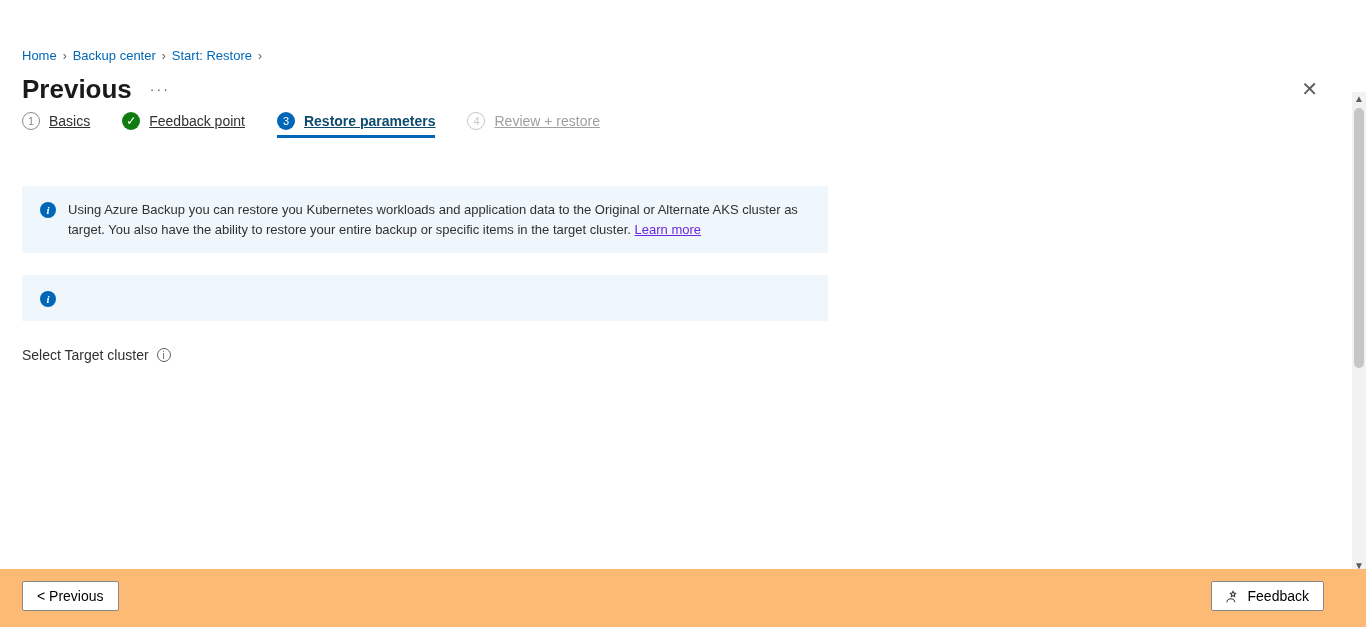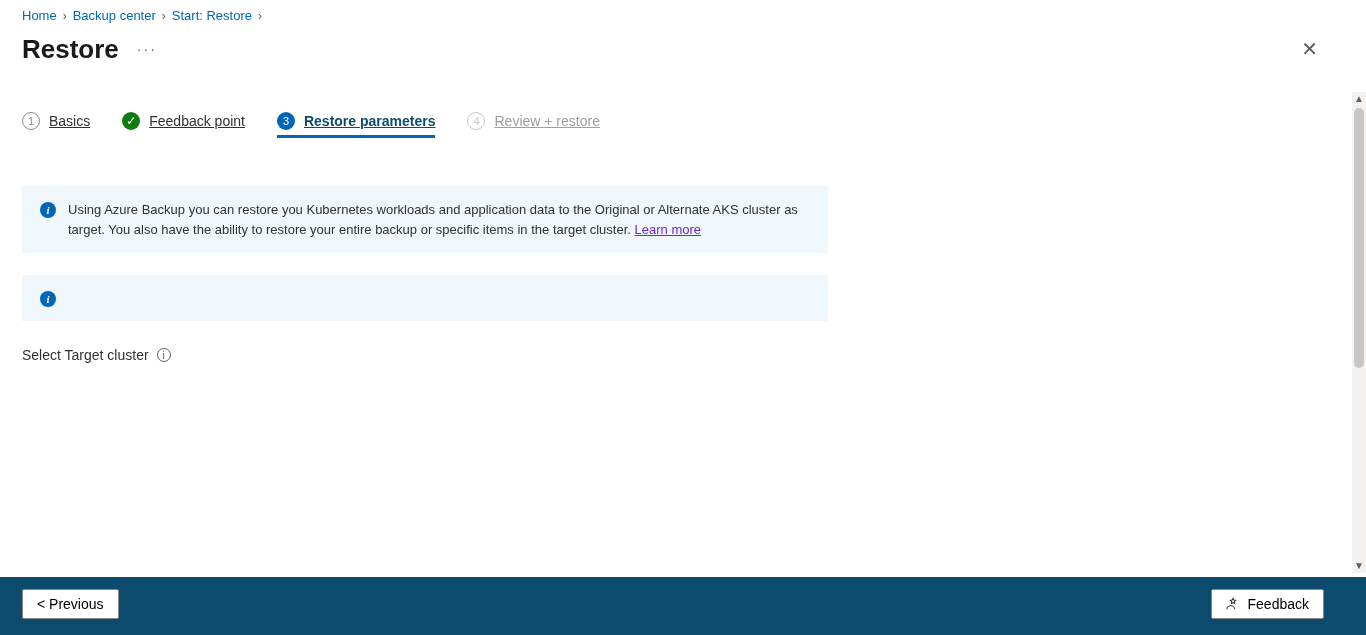--- a/index.html
+++ b/index.html
@@ -13,20 +13,21 @@
       overflow: hidden;
       position: relative;
     }
     
     .breadcrumb {
       padding: 8px 22px 4px;
       font-size: 13px;
       display: flex;
       align-items: center;
       gap: 6px;
+      margin-top: 40px;
     }
     .breadcrumb a {
       color: #0067b8;
       text-decoration: none;
       cursor: pointer;
     }
     .breadcrumb .sep {
       color: #605e5c;
       font-size: 12px;
     }
@@ -167,63 +168,63 @@
       border: 2px solid #c4302b;
       padding: 5px 12px;
       display: inline-block;
       margin-top: 4px;
       margin-left: -12px;
     }
     .select-link-box a { color: #0067b8; text-decoration: none; cursor: pointer; }
     
     .footer {
       position: absolute;
-      left: 0; right: 0; bottom: 0;
+      left: 0; right: 0; bottom: 8px;
       padding: 12px 22px 16px;
       display: flex;
       align-items: center;
       gap: 18px;
       border-top: 0;
-      background: #0c4a6e;
+      background: #fdba74;
     }
     .btn {
       font-size: 14px;
       padding: 6px 14px;
       border-radius: 2px;
       cursor: pointer;
       border: 1px solid #8a8886;
       background: #fff;
     }
     .btn.primary {
       background: #0067b8;
       color: #fff;
       border-color: #0067b8;
     }
     .btn.feedback {
       margin-left: auto;
       margin-right: 20px;
       display: inline-flex;
-      align-items: center;
+      align-items: flex-end;
       gap: 8px;
     }
   </style>
 </head>
 <body>
 
 <div class="breadcrumb">
   <a>Home</a>
   <span class="sep">›</span>
   <a>Backup center</a>
   <span class="sep">›</span>
   <a>Start: Restore</a>
   <span class="sep">›</span>
 </div>
 
 <div class="title-row">
-  <h1>Restore</h1>
+  <h1>Previous</h1>
   <span class="ellipsis-btn">···</span>
   <span class="close-btn">✕</span>
 </div>
 
 <div class="pane-wrap">
 
   <div class="content">
 
     <div class="wizard">
       <div class="wstep pending">

